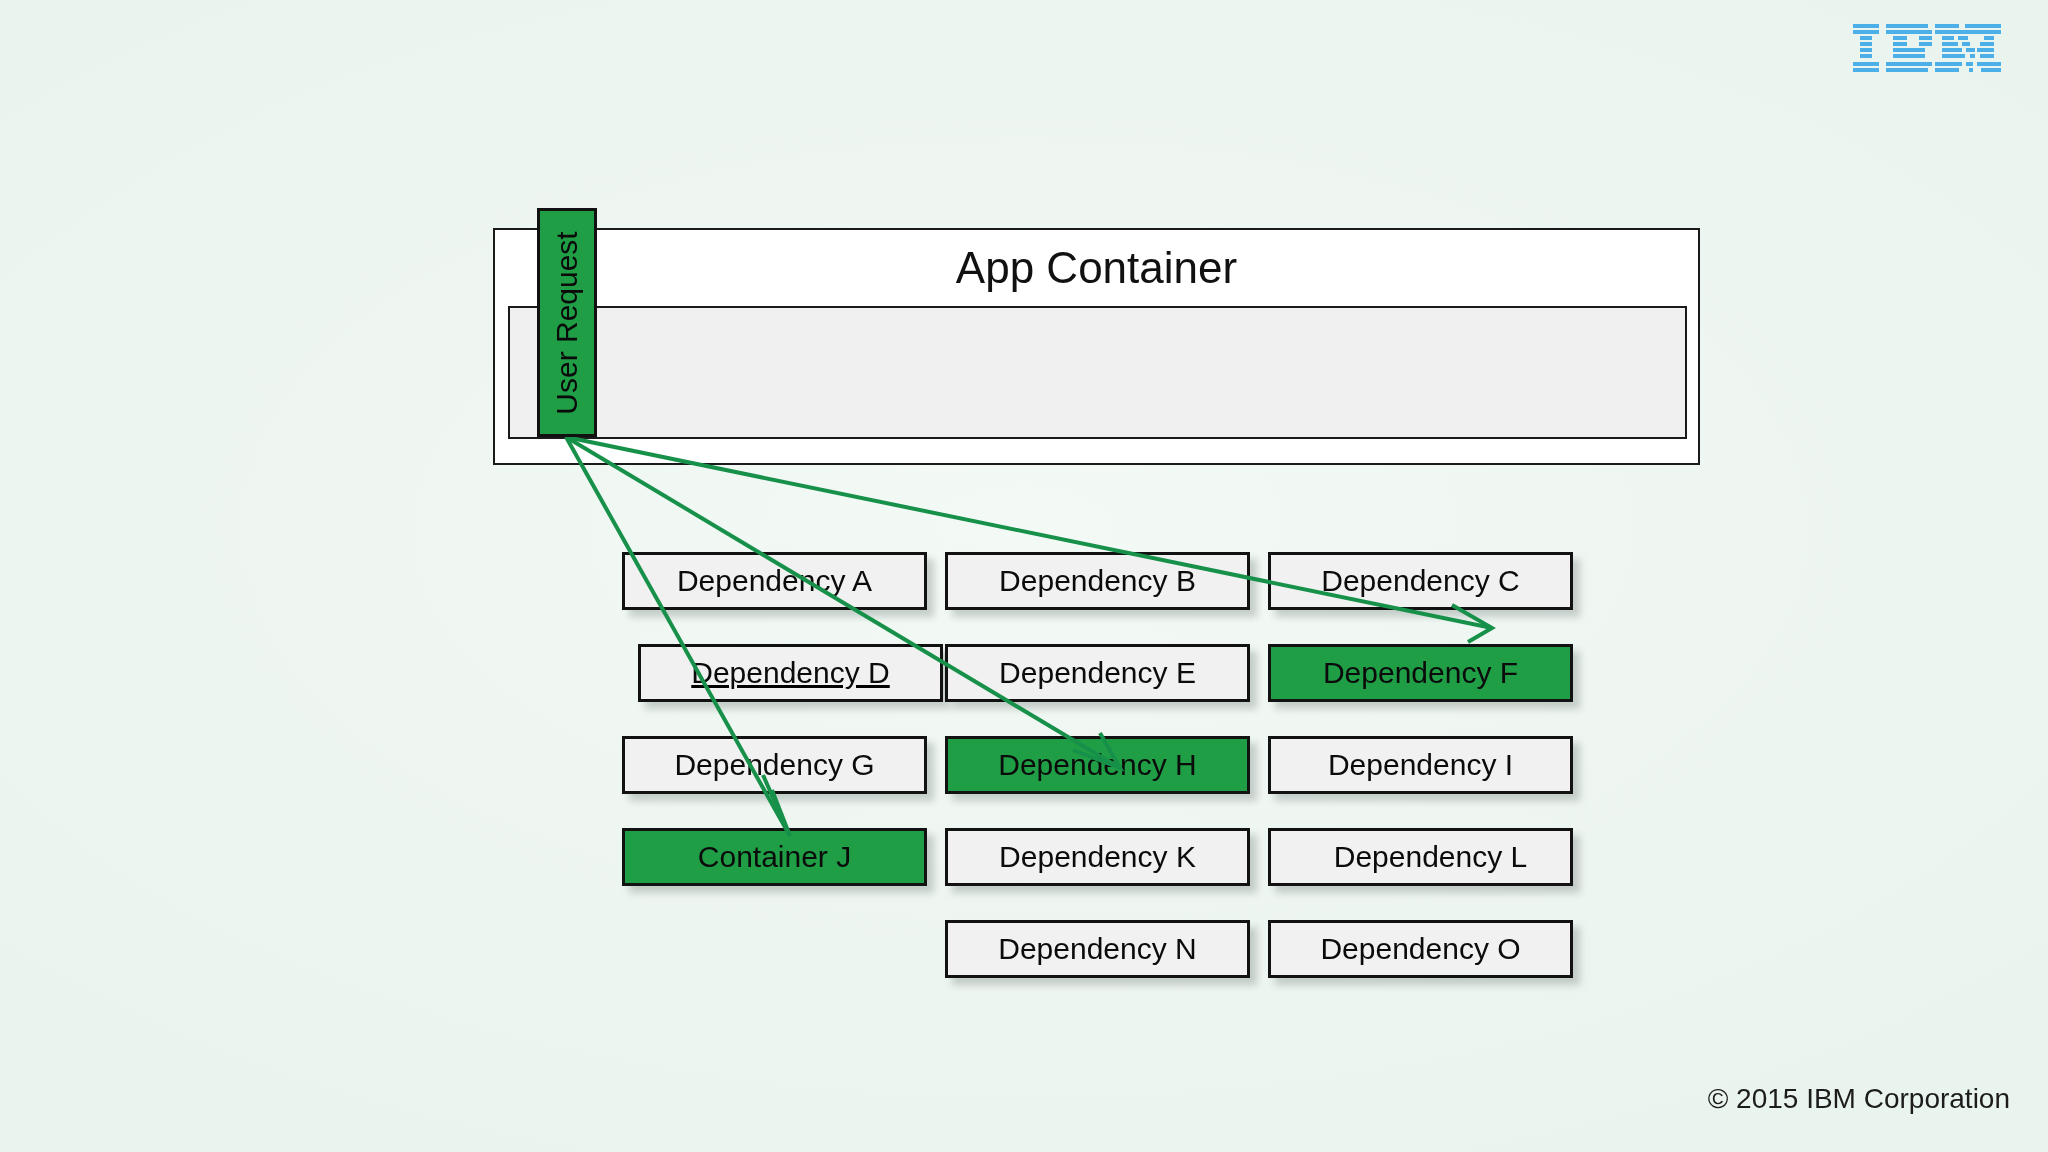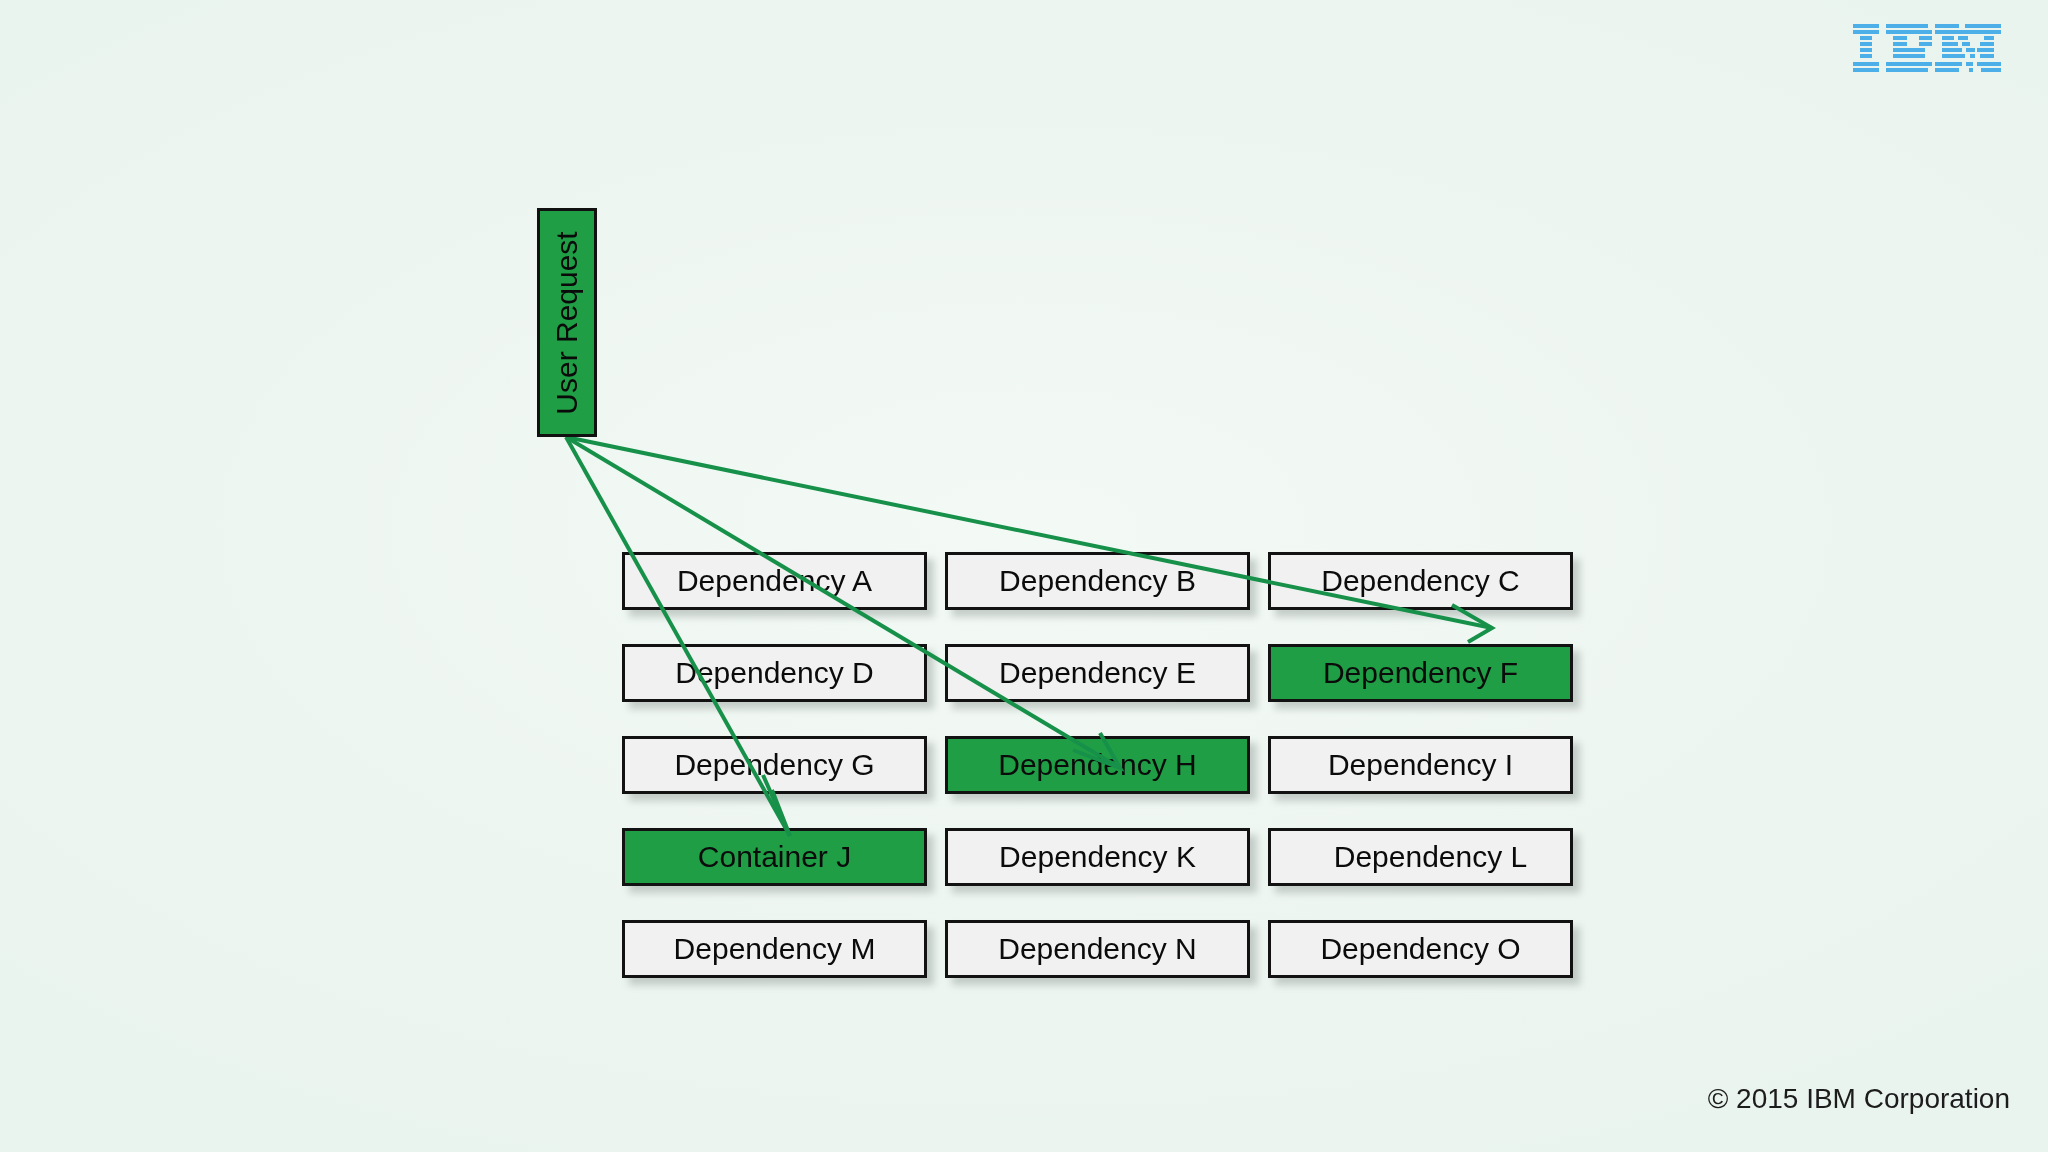--- a/index.html
+++ b/index.html
@@ -191,20 +191,24 @@
       <rect x="124" y="38" width="24" height="4"></rect>
 
       <rect x="0" y="44" width="26" height="4"></rect>
       <rect x="33" y="44" width="42" height="4"></rect>
       <rect x="82" y="44" width="24" height="4"></rect>
       <rect x="116" y="44" width="4" height="4"></rect>
       <rect x="128" y="44" width="20" height="4"></rect>
     </g>
   </svg>
 
+  <div id="app-container-frame">
+    <div id="app-container-title">App Container</div>
+    <div id="app-container-body"></div>
+  </div>
 
   <div id="user-request">
     <span id="user-request-label">User Request</span>
   </div>
 
   <svg id="arrow-layer" viewBox="0 0 2048 1152" xmlns="http://www.w3.org/2000/svg">
     <g stroke="#17914a" stroke-width="4" fill="none" stroke-linecap="butt">
 
       <line x1="566" y1="437" x2="1492" y2="628"></line>
       <polyline points="1452,605 1492,628 1468,642" stroke-width="4" stroke-linejoin="miter"></polyline>
@@ -221,21 +225,21 @@
     <div class="dep-box" style="left:0px;  top:0px;">
       <span class="dep-label">Dependency A</span>
     </div>
     <div class="dep-box" style="left:323px;top:0px;">
       <span class="dep-label">Dependency B</span>
     </div>
     <div class="dep-box" style="left:646px;top:0px;">
       <span class="dep-label">Dependency C</span>
     </div>
 
-    <div class="dep-box" style="left:0px;  top:92px;">
+    <div class="dep-box" style="left:16px;  top:92px;text-decoration:underline;">
       <span class="dep-label">Dependency D</span>
     </div>
     <div class="dep-box" style="left:323px;top:92px;">
       <span class="dep-label">Dependency E</span>
     </div>
     <div class="dep-box is-highlighted" style="left:646px;top:92px;">
       <span class="dep-label">Dependency F</span>
     </div>
 
     <div class="dep-box" style="left:0px;  top:184px;">
@@ -251,23 +255,20 @@
     <div class="dep-box is-highlighted" style="left:0px;  top:276px;">
       <span class="dep-label">Container J</span>
     </div>
     <div class="dep-box" style="left:323px;top:276px;">
       <span class="dep-label">Dependency K</span>
     </div>
     <div class="dep-box" style="left:646px;top:276px;padding-left:20px;">
       <span class="dep-label">Dependency L</span>
     </div>
 
-    <div class="dep-box" style="left:0px;  top:368px;">
-      <span class="dep-label">Dependency M</span>
-    </div>
     <div class="dep-box" style="left:323px;top:368px;justify-content:center;">
       <span class="dep-label">Dependency N</span>
     </div>
     <div class="dep-box" style="left:646px;top:368px;">
       <span class="dep-label">Dependency O</span>
     </div>
   </div>
 
   <div id="footer-copyright">© 2015 IBM Corporation</div>
 

